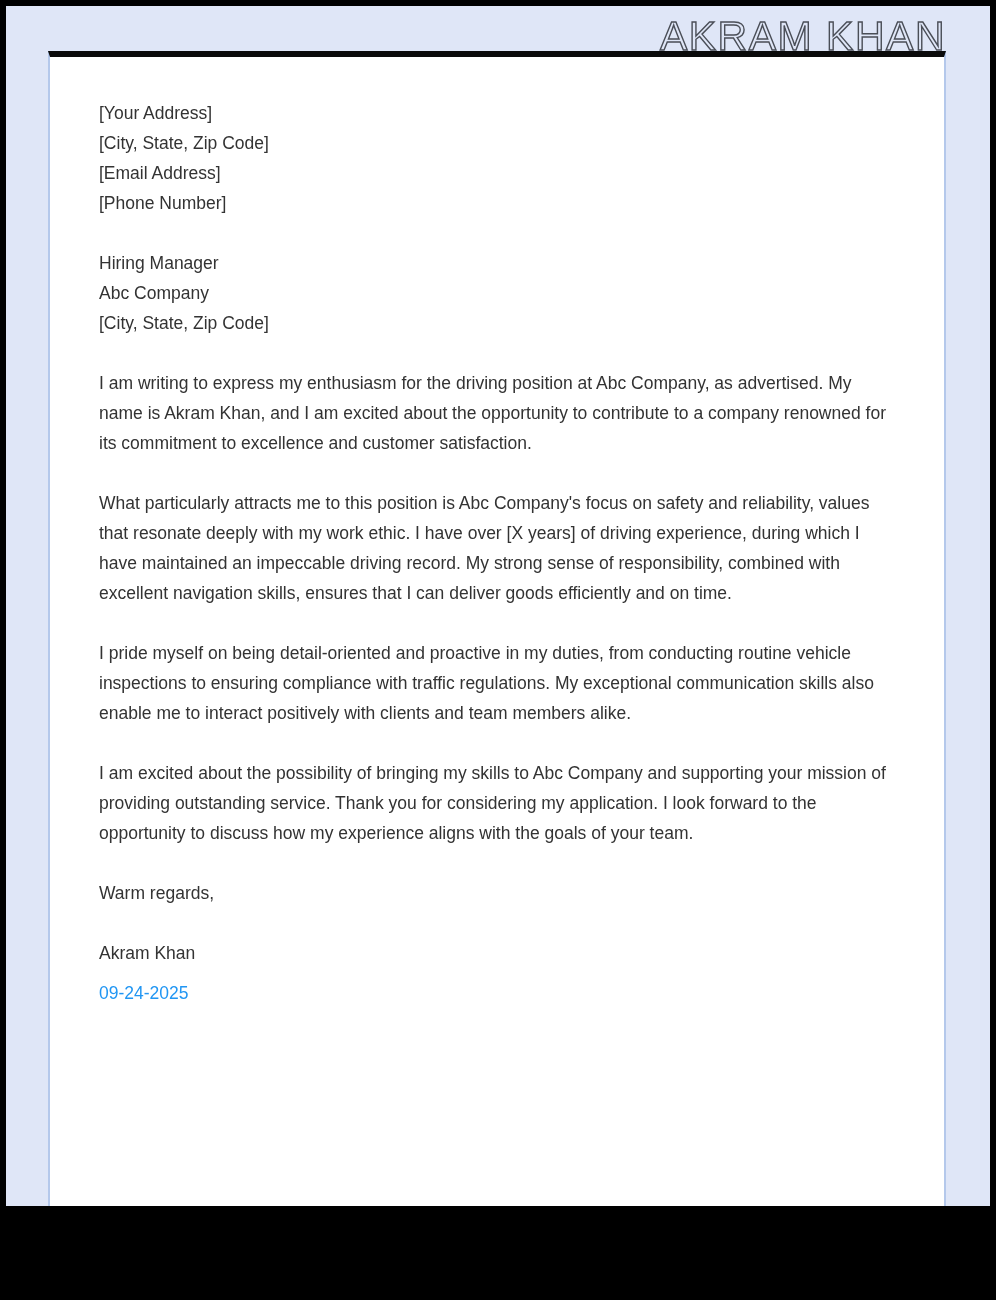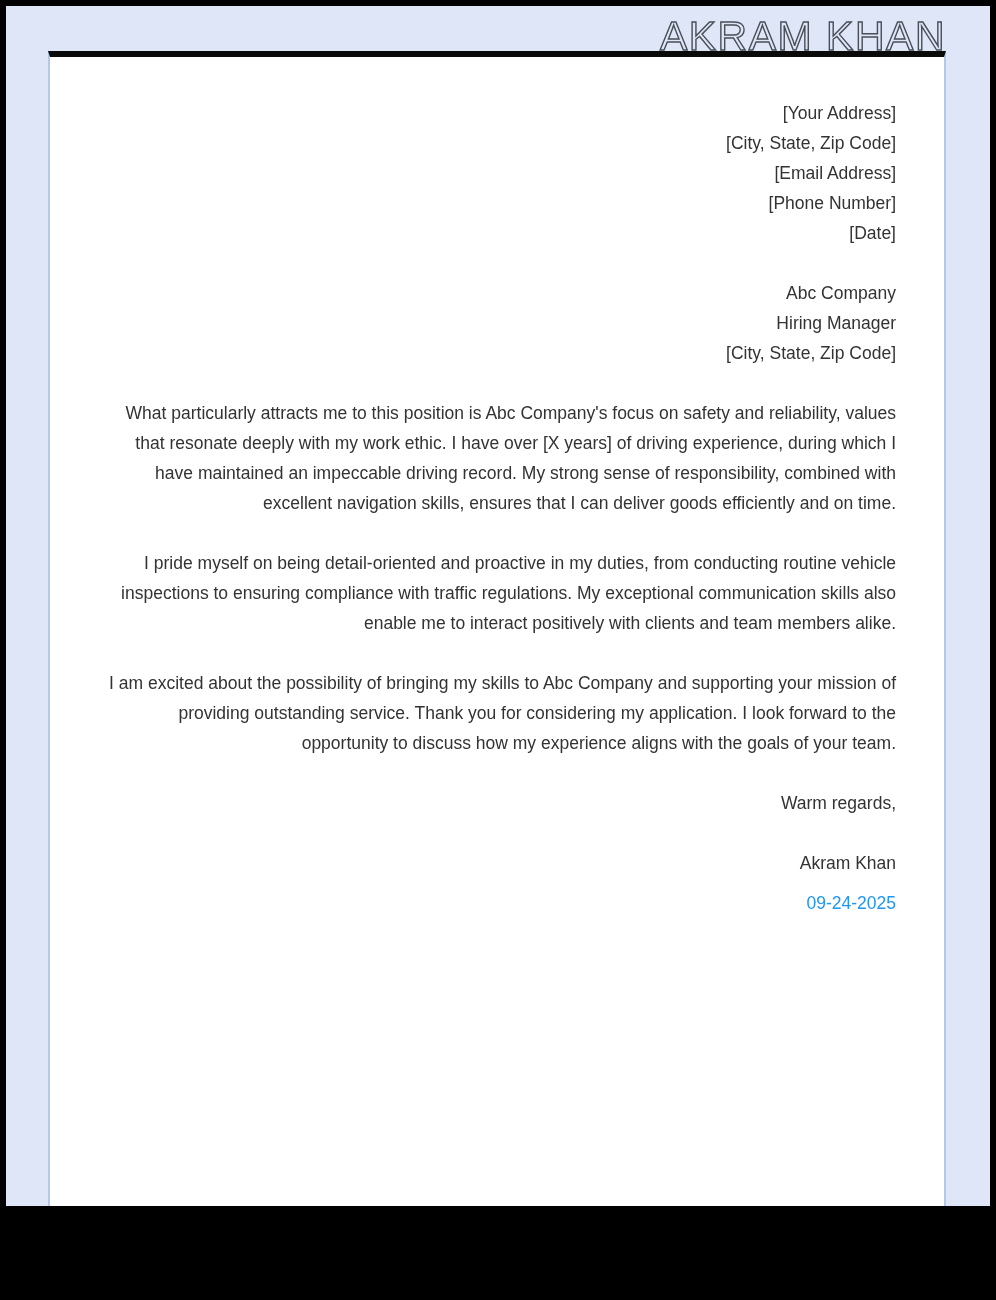--- a/index.html
+++ b/index.html
@@ -41,21 +41,20 @@
     top: 45px;
     width: 898px;
     height: 1209px;
     background: #ffffff;
     border: 2px solid #b4c8eb;
     border-top: 6px solid #0a0a0a;
     padding: 41px 48px 0 49px;
     color: #333333;
     font-size: 17.5px;
     line-height: 30px;
-    text-align: right;
   }
   .block { margin: 0 0 30px 0; }
   .line { white-space: nowrap; }
   .paragraph { margin: 0 0 30px 0; }
   .date-line {
     color: #2196f3;
     margin-top: 10px;
   }
   .brand-footer {
     position: absolute;
@@ -77,30 +76,30 @@
     </svg>
   </div>
 
   <div class="sheet">
 
     <div class="block">
       <div class="line">[Your Address]</div>
       <div class="line">[City, State, Zip Code]</div>
       <div class="line">[Email Address]</div>
       <div class="line">[Phone Number]</div>
-      <div class="line">[Date]</div>
     </div>
 
     <div class="block">
+      <div class="line">Hiring Manager</div>
       <div class="line">Abc Company</div>
-      <div class="line">Hiring Manager</div>
       <div class="line">[City, State, Zip Code]</div>
     </div>
 
 
+    <p class="paragraph">I am writing to express my enthusiasm for the driving position at Abc Company, as advertised. My name is Akram Khan, and I am excited about the opportunity to contribute to a company renowned for its commitment to excellence and customer satisfaction.</p>
     <p class="paragraph">What particularly attracts me to this position is Abc Company's focus on safety and reliability, values that resonate deeply with my work ethic. I have over [X years] of driving experience, during which I have maintained an impeccable driving record. My strong sense of responsibility, combined with excellent navigation skills, ensures that I can deliver goods efficiently and on time.</p>
     <p class="paragraph">I pride myself on being detail-oriented and proactive in my duties, from conducting routine vehicle inspections to ensuring compliance with traffic regulations. My exceptional communication skills also enable me to interact positively with clients and team members alike.</p>
     <p class="paragraph">I am excited about the possibility of bringing my skills to Abc Company and supporting your mission of providing outstanding service. Thank you for considering my application. I look forward to the opportunity to discuss how my experience aligns with the goals of your team.</p>
 
     <div class="block">Warm regards,</div>
 
     <div class="line">Akram Khan</div>
 
     <div class="line date-line">09-24-2025</div>
 

